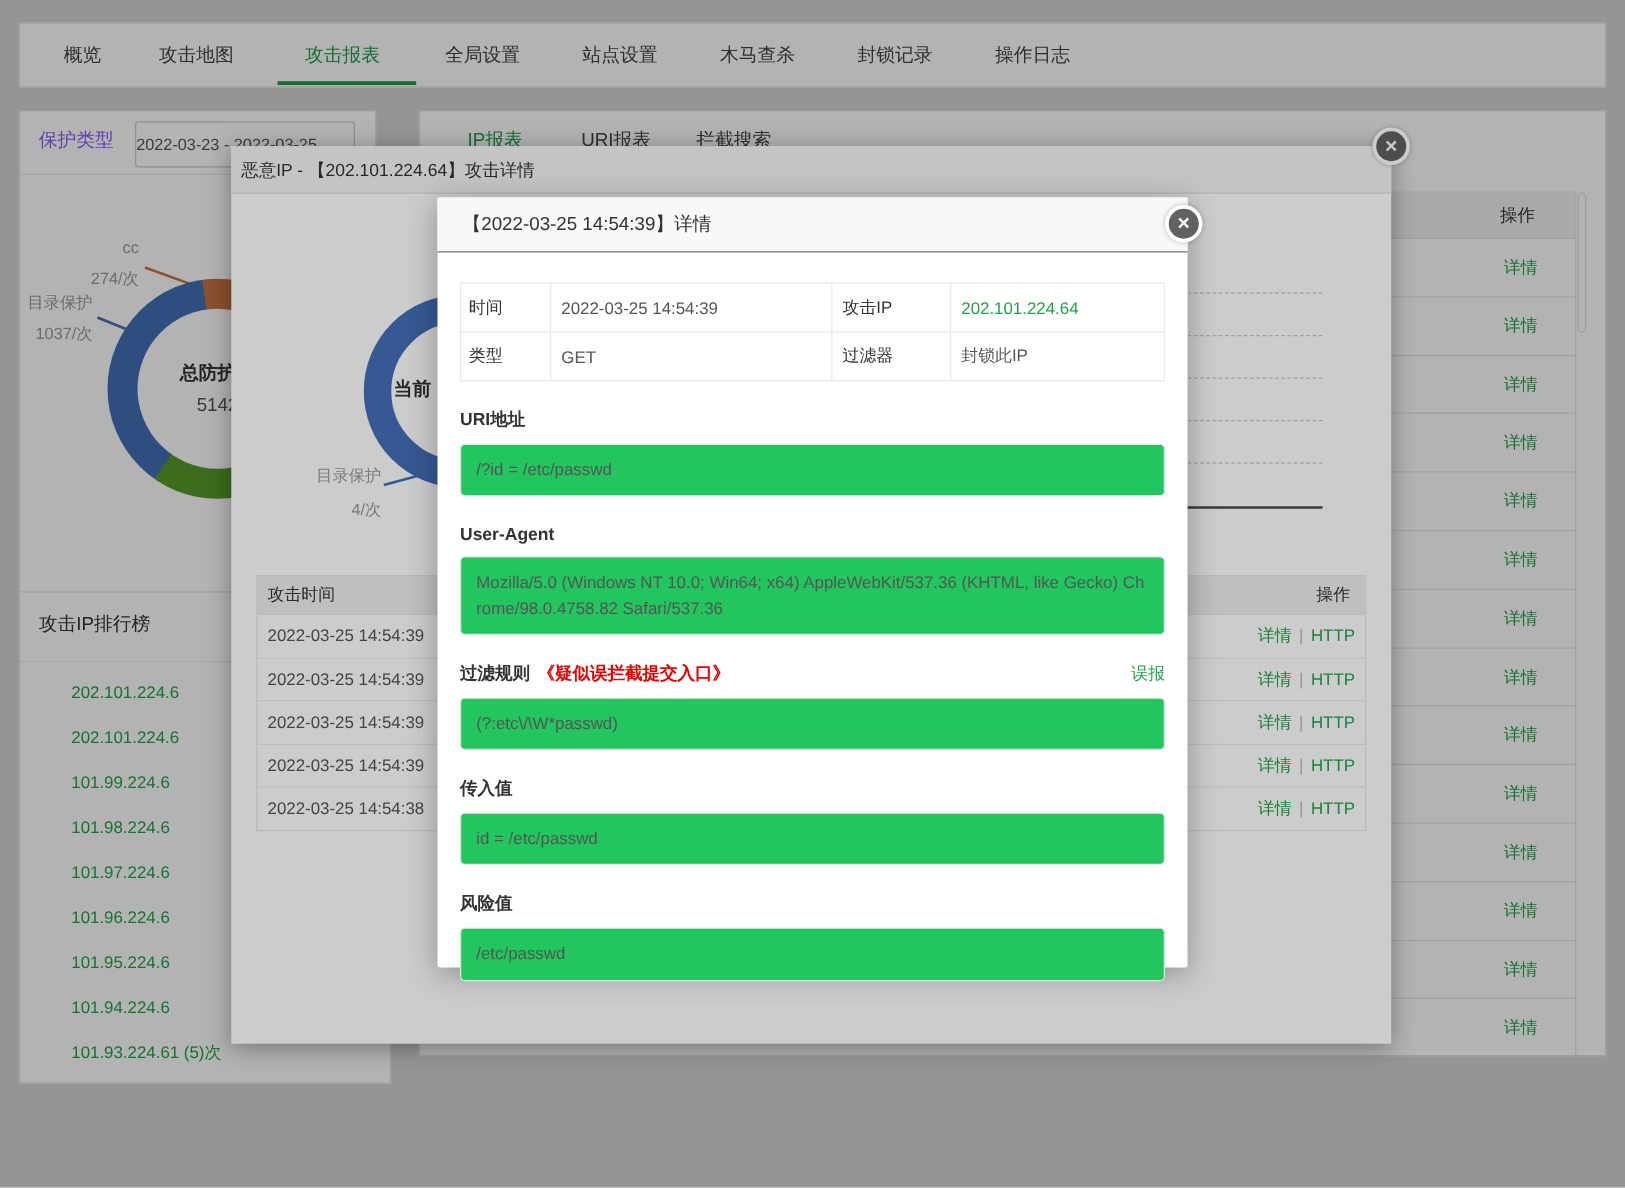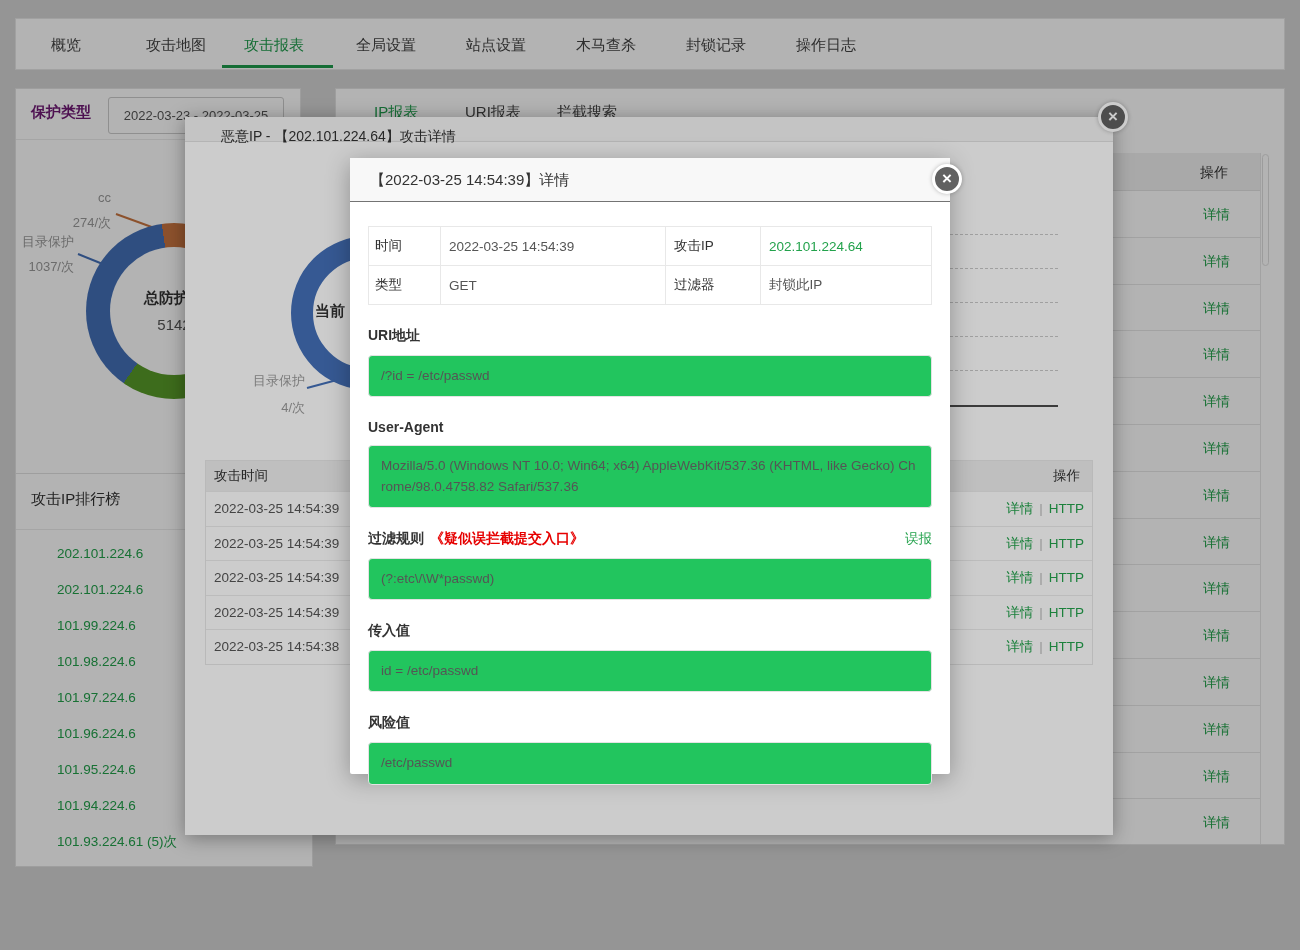--- a/index.html
+++ b/index.html
@@ -4,32 +4,32 @@
 <style>
   * { margin:0; padding:0; box-sizing:border-box; }
   html,body { width:1300px; height:950px; overflow:hidden; }
   body { background:#d5d5d5; font-family:"Liberation Sans","DejaVu Sans",sans-serif; color:#333; position:relative; }
 
   
   .page { position:absolute; inset:0; z-index:1; }
 
   .nav { position:absolute; left:15px; top:18px; width:1270px; height:52px; background:#fff; border:1px solid #e6e6e6; }
   .nav .tab { position:absolute; top:0; height:52px; line-height:52px; font-size:15px; color:#444; cursor:pointer; white-space:nowrap; }
-  .nav .tab:nth-child(1){left:35px} .nav .tab:nth-child(2){left:130px}
+  .nav .tab:nth-child(1){left:35px} .nav .tab:nth-child(2){left:111px}
   .nav .tab:nth-child(3){left:228px} .nav .tab:nth-child(4){left:340px}
   .nav .tab:nth-child(5){left:450px} .nav .tab:nth-child(6){left:560px}
   .nav .tab:nth-child(7){left:670px} .nav .tab:nth-child(8){left:780px}
   .nav .tab.active { color:#1f9d4d; }
   .nav-underline { position:absolute; left:206px; bottom:1px; width:111px; height:3px; background:#1f9d4d; }
 
   .panel { position:absolute; background:#fff; border:1px solid #e2e2e2; }
   .panel-protection { left:15px; top:88px; width:286px; height:389px; }
-  .pp-label { position:absolute; left:15px; top:14px; font-size:15px; color:#701a75;font-weight:bold; }
+  .pp-label { position:absolute; left:15px; top:14px; font-size:15px; color:#8b5cf6; }
   .pp-date { position:absolute; left:92px; top:8px; width:176px; height:37px; border:1px solid #ccc; border-radius:3px;
-             font-size:13px; color:#555; text-align:center; line-height:35px; background:#fff; }
+             font-size:13px; color:#555; text-align:left; line-height:35px; background:#fff; }
   .pp-divider { position:absolute; left:0; top:50px; width:100%; border-top:1px solid #ececec; }
 
   .donut1 { position:absolute; left:70px; top:134px; width:176px; height:176px; border-radius:50%;
             background:conic-gradient(#c97540 0 25deg, #589a28 25deg 215deg, #4470b8 215deg 352deg, #c97540 352deg 360deg); }
   .donut1 .hole { position:absolute; inset:24px; border-radius:50%; background:#fff;
                   display:flex; flex-direction:column; align-items:center; justify-content:center; }
   .donut-title { font-size:15px; font-weight:bold; color:#333; white-space:nowrap; }
   .donut-value { font-size:15px; color:#555; margin-top:8px; }
   .chart-label { position:absolute; text-align:right; font-size:13px; color:#9a9a9a; line-height:25px; }
   .lab-cc   { left:20px; top:96px;  width:75px; }
@@ -57,22 +57,22 @@
   .rp-scroll { position:absolute; left:926px; top:65px; width:7px; height:112px; background:#fff;
                border:1px solid #e0e0e0; border-radius:4px; }
 
   
   .overlay1 { position:absolute; inset:0; background:rgba(0,0,0,0.12); z-index:10; }
   .overlay2 { position:absolute; inset:0; background:rgba(0,0,0,0.20); z-index:20; }
 
   
   .outer-modal { position:absolute; left:185px; top:117px; width:928px; height:718px; background:#fff;
                  box-shadow:0 3px 18px rgba(0,0,0,0.35); z-index:11; }
-  .om-titlebar { height:25px; line-height:38px; background:#f5f5f5; border-bottom:1px solid #e2e2e2;
-                 padding-left:36px; font-size:14px; color:#333; }
+  .om-titlebar { height:38px; line-height:38px; background:#f5f5f5; border-bottom:1px solid #e2e2e2;
+                 padding-left:8px; font-size:14px; color:#333; }
   .close-btn { position:absolute; width:30px; height:30px; border-radius:50%; background:#616161; border:3px solid #fff;
                color:#fff; font-size:17px; font-weight:bold; text-align:center; line-height:24px; cursor:pointer;
                box-shadow:0 0 4px rgba(0,0,0,0.25); }
   .om-close { right:-15px; top:-15px; }
 
   .donut2 { position:absolute; left:106px; top:119px; width:154px; height:154px; border-radius:50%;
             border:22px solid #4470b8; }
   .om-center-label { position:absolute; left:130px; top:185px; font-size:15px; font-weight:bold; color:#333; white-space:nowrap; }
   .om-lab { left:60px; top:250px; width:60px; line-height:27px; }
   .om-leader { left:122px; top:270px; width:30px; background:#4470b8; transform:rotate(-15deg); }

